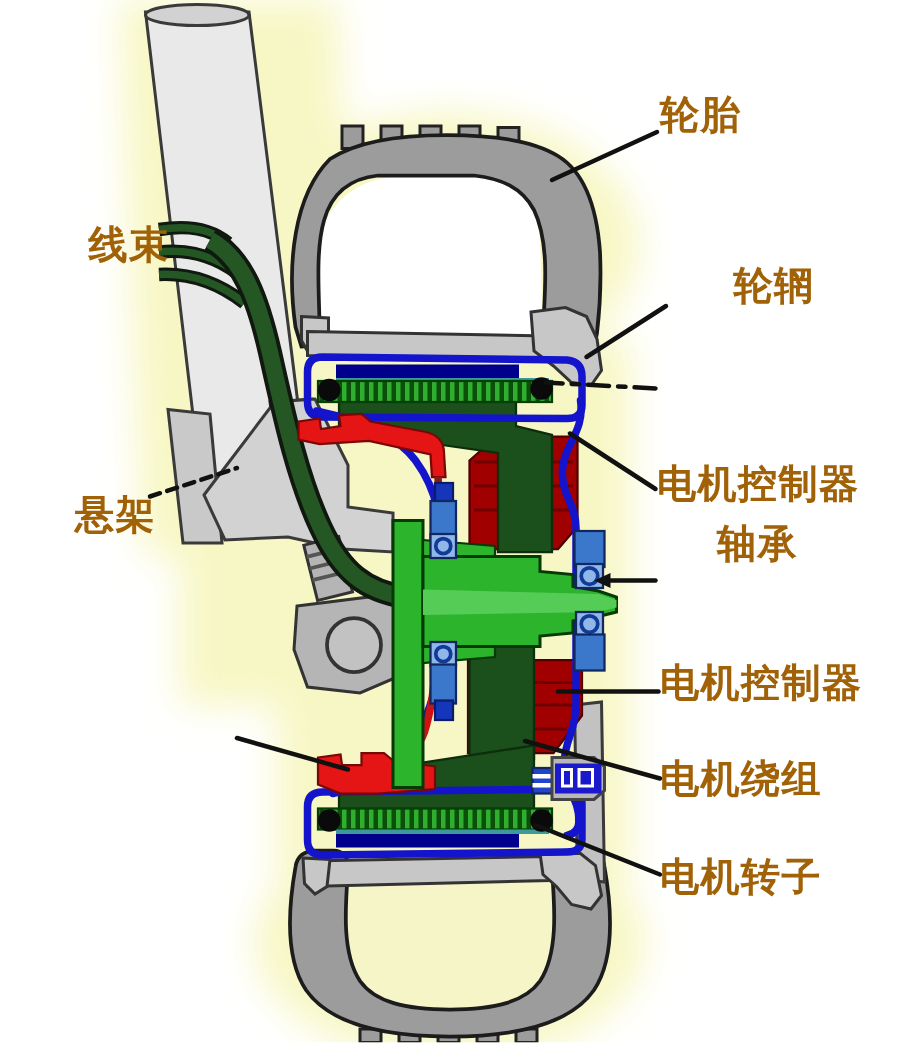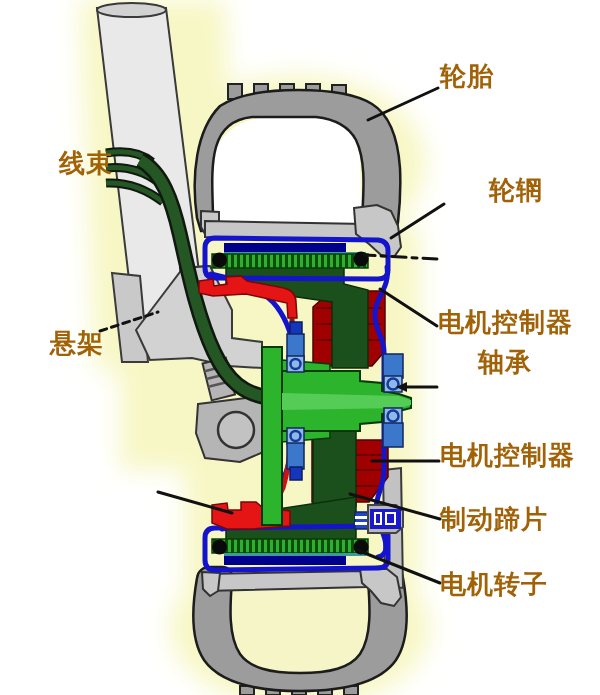--- a/index.html
+++ b/index.html
@@ -209,15 +209,15 @@
   </g>
 </svg>
 
   <div class="lbl" style="left:59px;top:150px;">线束</div>
   <div class="lbl" style="left:50px;top:330px;">悬架</div>
   <div class="lbl" style="left:440px;top:63px;">轮胎</div>
   <div class="lbl" style="left:442px;top:177px;margin-left:47px;">轮辋</div>
   <div class="lbl" style="left:438px;top:309px;">电机控制器</div>
   <div class="lbl" style="left:438px;top:349px;margin-left:40px;">轴承</div>
   <div class="lbl" style="left:440px;top:442px;">电机控制器</div>
-  <div class="lbl" style="left:440px;top:506px;">制动蹄片</div>
+  <div class="lbl" style="left:440px;top:506px;">电机绕组</div>
   <div class="lbl" style="left:440px;top:571px;">电机转子</div>
 </div>
 
 </body></html>

